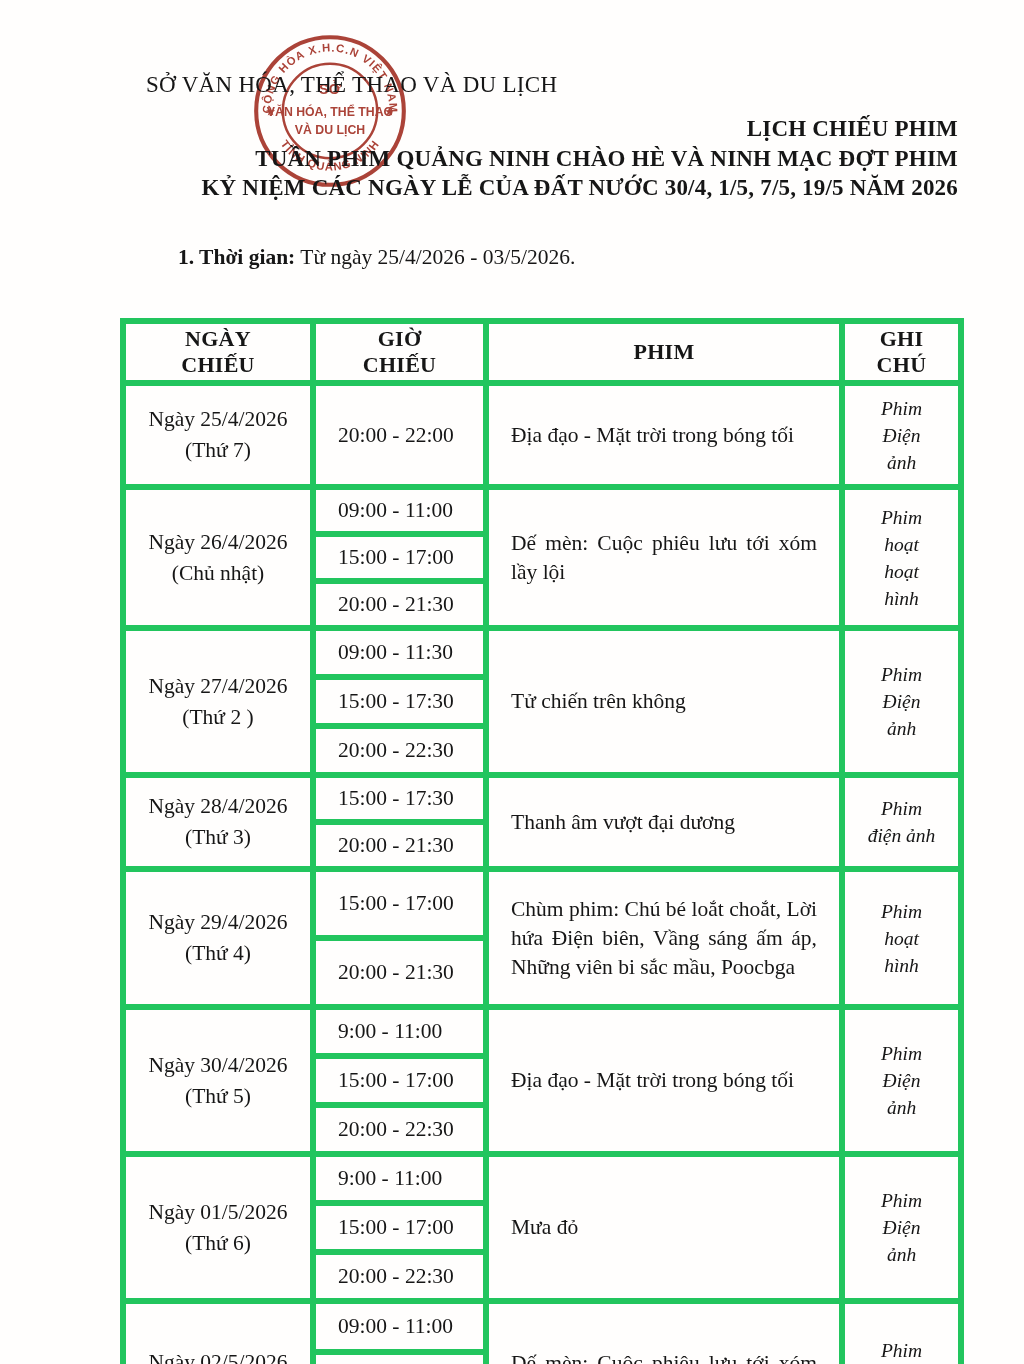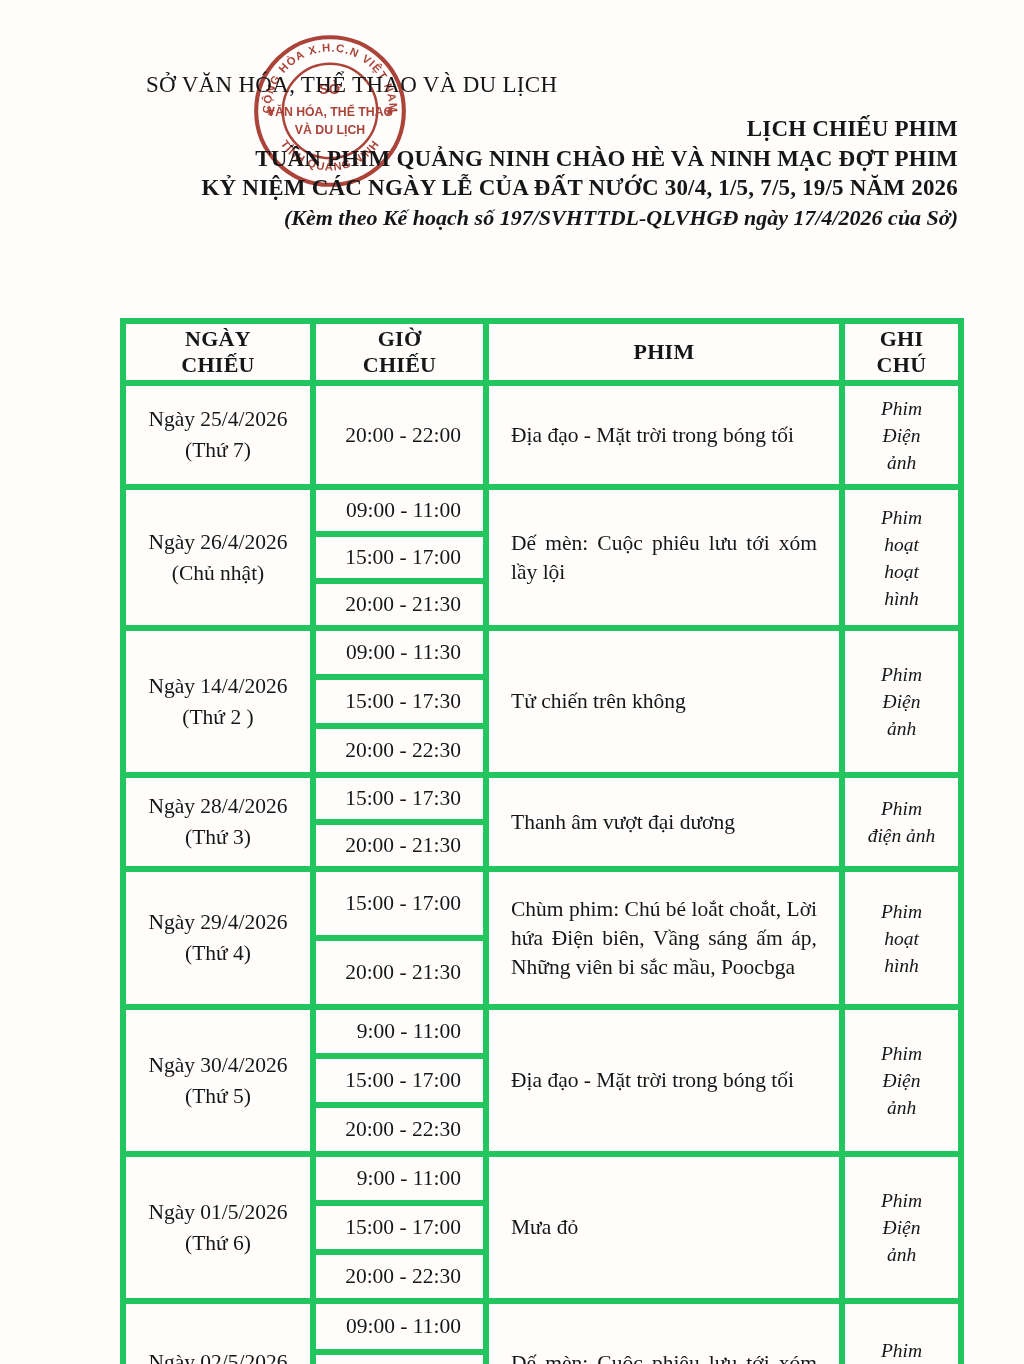--- a/index.html
+++ b/index.html
@@ -47,21 +47,21 @@
     overflow:hidden;
   }
   table.sched th{
     font-size:22px;font-weight:bold;height:38px;text-align:center;
     letter-spacing:.3px;
   }
   td.date-cell{
     text-align:center;font-size:21.5px;white-space:pre-line;line-height:31px;
   }
   td.time-cell{
-    text-align:right;font-size:21.5px;white-space:nowrap;
+    text-align:left;font-size:21.5px;white-space:nowrap;
   }
   td.film-cell{
     text-align:justify;font-size:21.5px;padding:4px 11px;line-height:29px;
   }
   td.note-cell{
     text-align:center;font-style:italic;font-size:19.5px;
     white-space:pre-line;line-height:27px;padding:2px 4px;
   }
 </style>
 </head>
@@ -90,23 +90,26 @@
       <text x="76" y="101" font-size="12" fill="#a5352a" text-anchor="middle">VÀ DU LỊCH</text>
     </svg>
   </div>
 
   <div class="dept">SỞ VĂN HÓA, THỂ THAO VÀ DU LỊCH</div>
 
   <div class="titles">
     <div class="title-line">LỊCH CHIẾU PHIM</div>
     <div class="title-line">TUẦN PHIM QUẢNG NINH CHÀO HÈ VÀ NINH MẠC ĐỢT PHIM</div>
     <div class="title-line">KỶ NIỆM CÁC NGÀY LỄ CỦA ĐẤT NƯỚC 30/4, 1/5, 7/5, 19/5 NĂM 2026</div>
-    <div class="attach-line">(Kèm theo Kế hoạch số 197/SVHTTDL-QLVHGĐ  ngày 17/4/2026 của Sở)</div>
   </div>
 
+  <div class="info-line" style="top:245px;">
+    <span class="lbl">1. Thời gian:</span>
+    <span>Từ ngày 25/4/2026 - 03/5/2026.</span>
+  </div>
 
   <table class="sched">
     <colgroup>
       <col style="width:190px">
       <col style="width:173px">
       <col style="width:356px">
       <col style="width:119px">
     </colgroup>
     <thead>
       <tr>
@@ -133,21 +136,21 @@
           <td class="note-cell" rowspan="3">Phim hoạt
 hoạt hình</td>
         </tr>
         <tr>
           <td class="time-cell" style="height: 37px;">15:00 - 17:00</td>
         </tr>
         <tr>
           <td class="time-cell" style="height: 37px;">20:00 - 21:30</td>
         </tr>
         <tr>
-          <td class="date-cell" rowspan="3">Ngày 14/4/2026
+          <td class="date-cell" rowspan="3">Ngày 27/4/2026
 (Thứ 2 )</td>
           <td class="time-cell" style="height: 39px;">09:00 - 11:30</td>
           <td class="film-cell" rowspan="3">Tử chiến trên không</td>
           <td class="note-cell" rowspan="3">Phim
 Điện ảnh</td>
         </tr>
         <tr>
           <td class="time-cell" style="height: 39px;">15:00 - 17:30</td>
         </tr>
         <tr>

